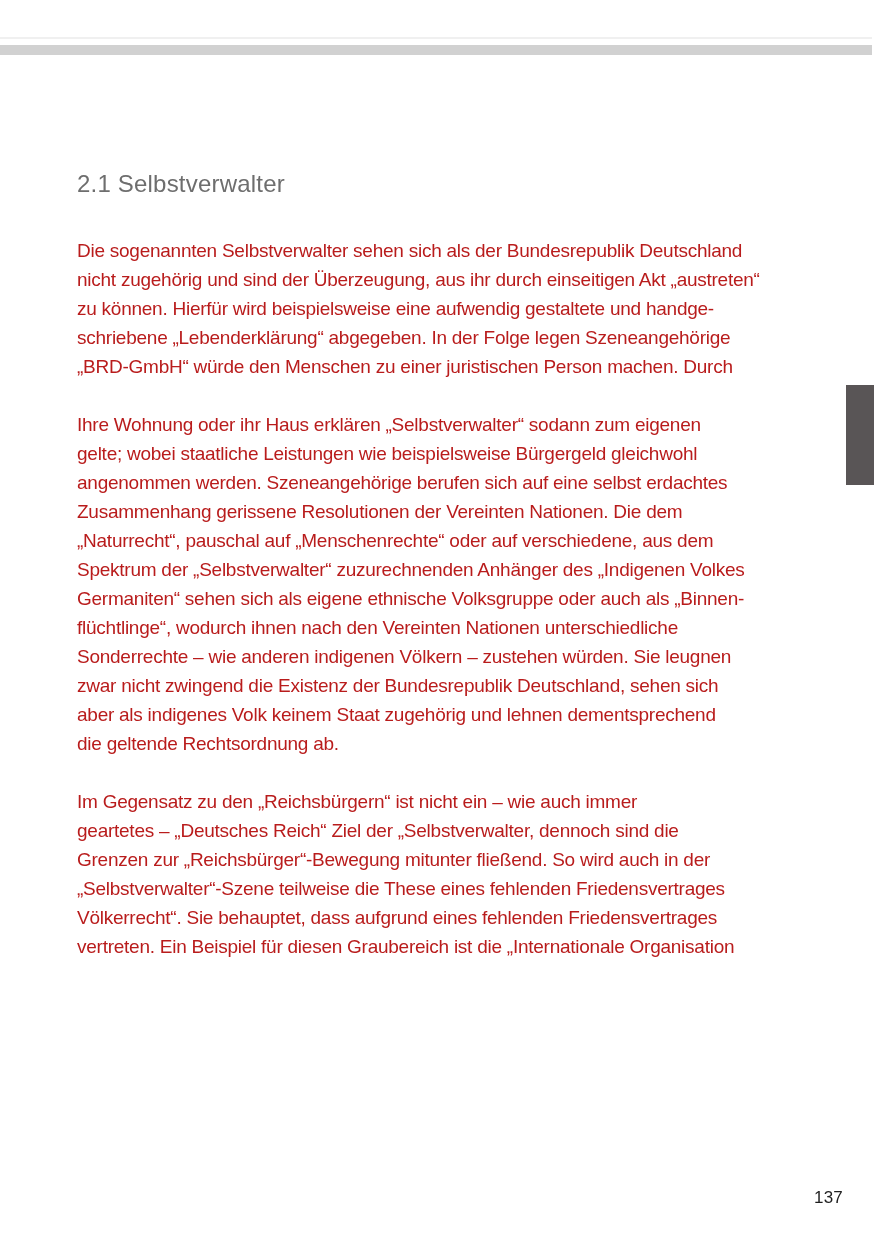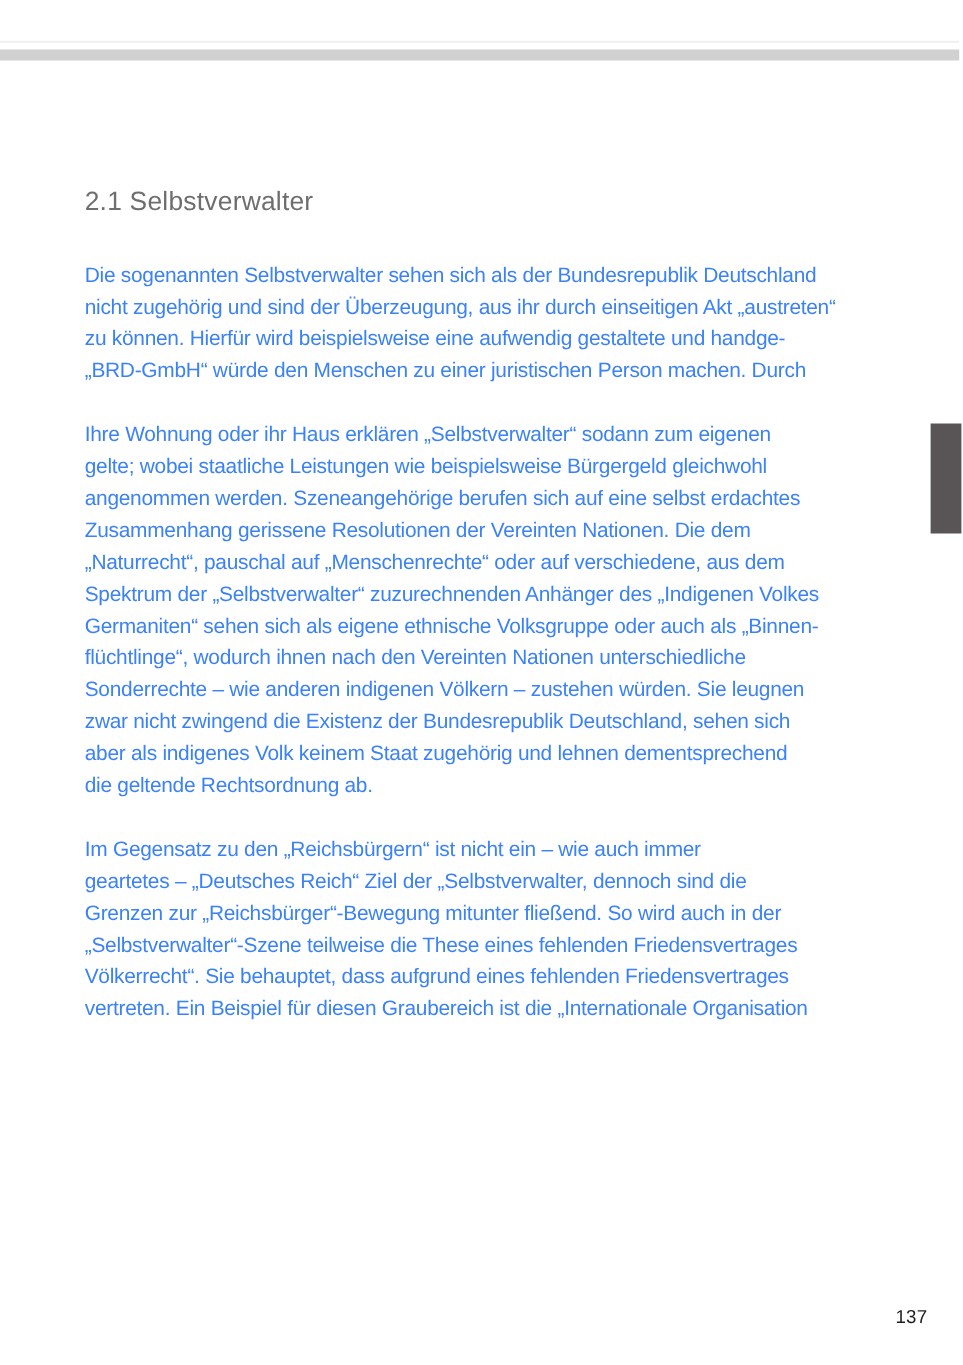--- a/index.html
+++ b/index.html
@@ -43,21 +43,21 @@
     line-height: 36px;
   }
   .body-text {
     position: absolute;
     top: 236px;
     left: 77px;
     width: 720px;
     font-size: 19px;
     line-height: 29px;
     letter-spacing: -0.25px;
-    color: #3b82f6;
+    color: #b91c1c;
   }
   .para {
     margin: 0 0 29px 0;
   }
   .line {
     white-space: nowrap;
     height: 29px;
   }
   .chapter-tab {
     position: absolute;
@@ -82,20 +82,21 @@
 <div class="top-hairline"></div>
 <div class="top-bar"></div>
 
 <h1 class="section-heading">2.1 Selbstverwalter</h1>
 
 <div class="body-text">
   <div class="para">
     <div class="line">Die sogenannten Selbstverwalter sehen sich als der Bundesrepublik Deutschland</div>
     <div class="line">nicht zugehörig und sind der Überzeugung, aus ihr durch einseitigen Akt „austreten“</div>
     <div class="line">zu können. Hierfür wird beispielsweise eine aufwendig gestaltete und handge-</div>
+    <div class="line">schriebene „Lebenderklärung“ abgegeben. In der Folge legen Szeneangehörige</div>
     <div class="line">„BRD-GmbH“ würde den Menschen zu einer juristischen Person machen. Durch</div>
   </div>
   <div class="para">
     <div class="line">Ihre Wohnung oder ihr Haus erklären „Selbstverwalter“ sodann zum eigenen</div>
     <div class="line">gelte; wobei staatliche Leistungen wie beispielsweise Bürgergeld gleichwohl</div>
     <div class="line">angenommen werden. Szeneangehörige berufen sich auf eine selbst erdachtes</div>
     <div class="line">Zusammenhang gerissene Resolutionen der Vereinten Nationen. Die dem</div>
     <div class="line">„Naturrecht“, pauschal auf „Menschenrechte“ oder auf verschiedene, aus dem</div>
     <div class="line">Spektrum der „Selbstverwalter“ zuzurechnenden Anhänger des „Indigenen Volkes</div>
     <div class="line">Germaniten“ sehen sich als eigene ethnische Volksgruppe oder auch als „Binnen-</div>

